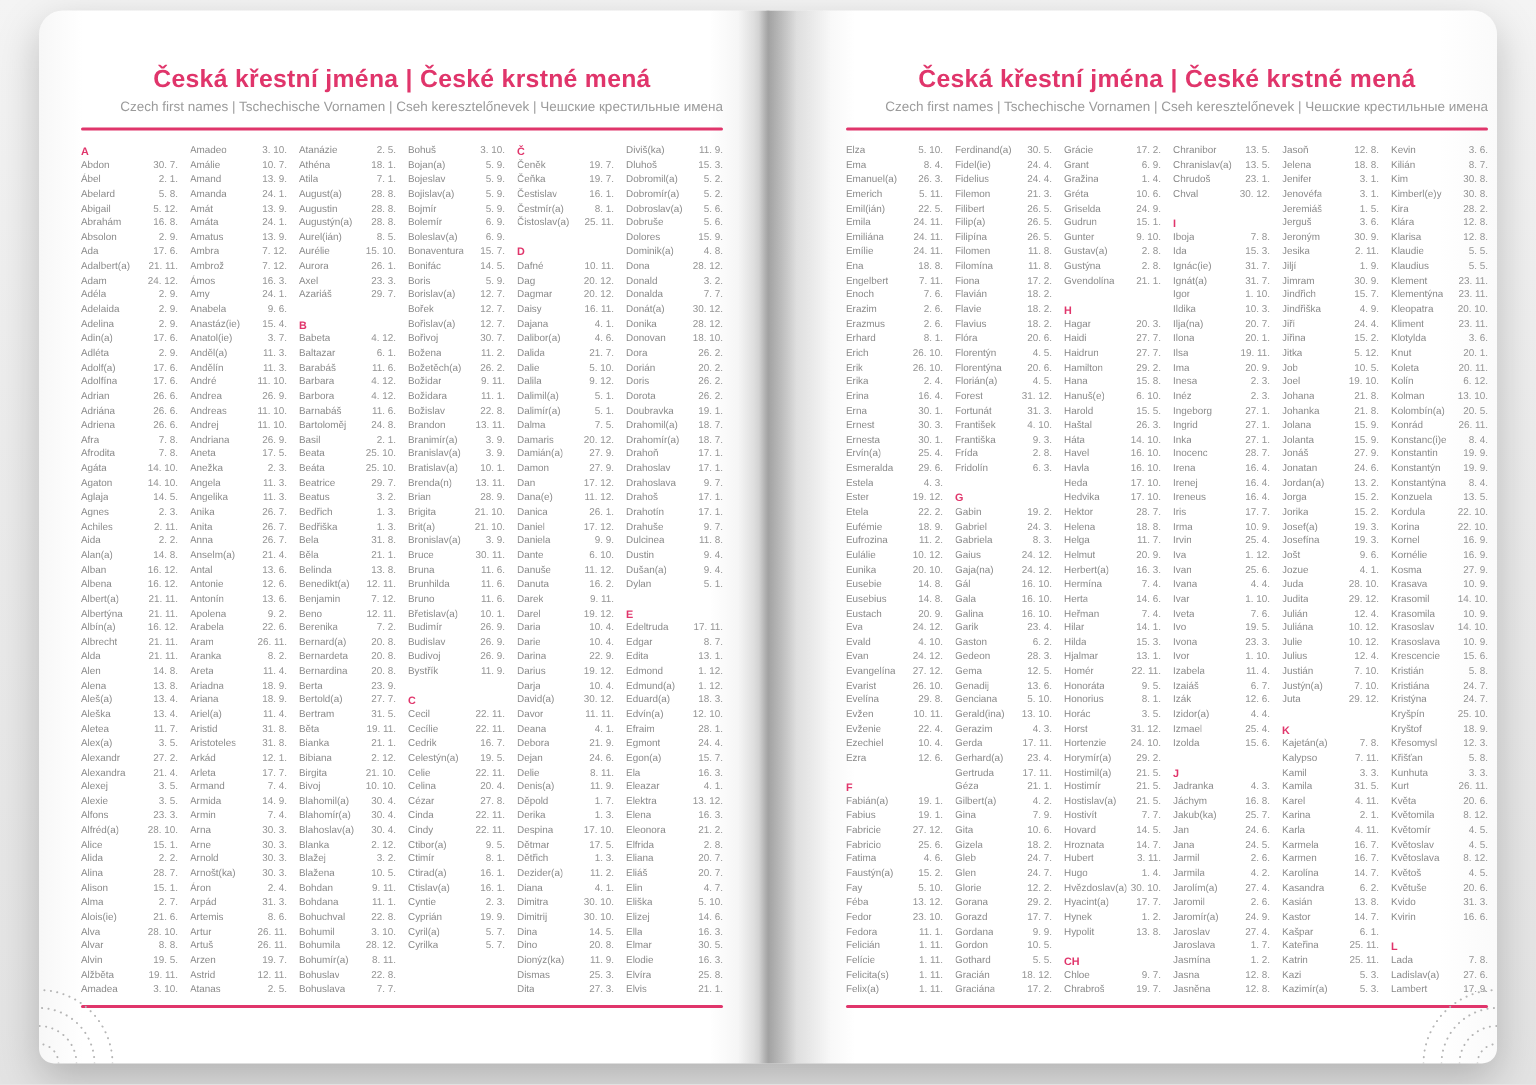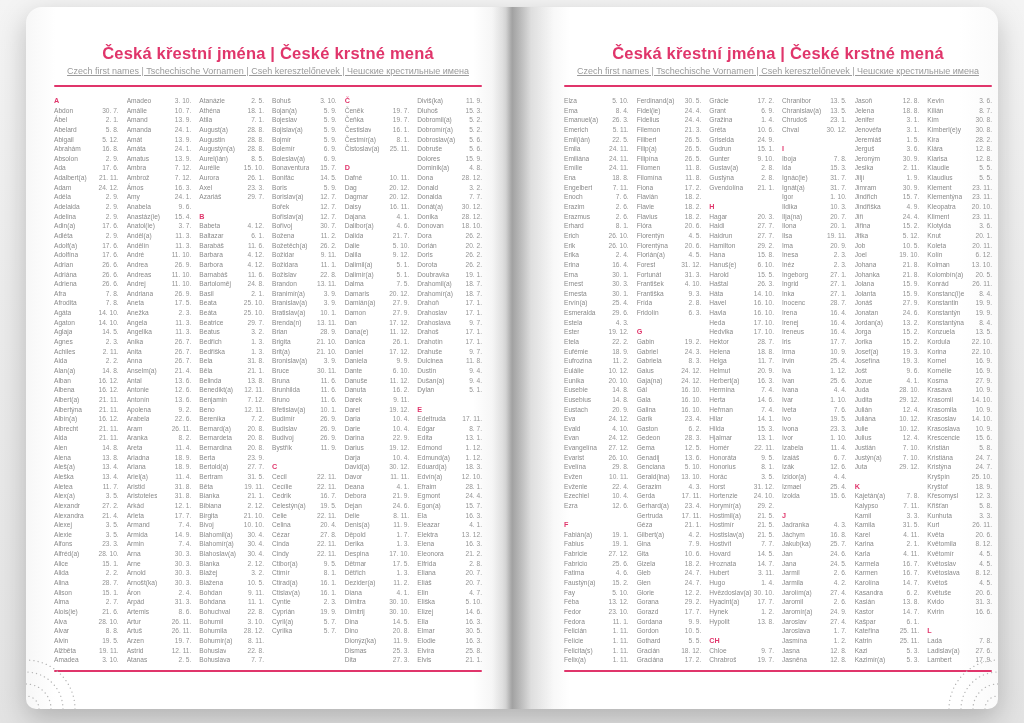--- a/index.html
+++ b/index.html
@@ -14,21 +14,21 @@
     background:linear-gradient(270deg,#fafafa 0%,#ffffff 8%,#ffffff 88%,#efefef 96%,#dcdcdc 100%);}
   .page.left::after{content:"";position:absolute;right:0;top:0;bottom:0;width:20px;pointer-events:none;
     background:linear-gradient(90deg,rgba(0,0,0,0) 0%,rgba(0,0,0,.10) 70%,rgba(90,90,90,.45) 100%);}
   .page.right::before{content:"";position:absolute;left:0;top:0;bottom:0;width:42px;pointer-events:none;
     background:linear-gradient(270deg,rgba(0,0,0,0) 0%,rgba(0,0,0,.07) 55%,rgba(90,90,90,.45) 100%);}
   .page-content{position:absolute;top:36px;}
   .page.left  .page-content{left:28px;width:428px;}
   .page.right .page-content{left:52px;width:428px;}
   .title{margin:0;text-align:center;color:var(--accent,#e0356b);
          font-size:16.5px;line-height:20px;font-weight:bold;letter-spacing:.2px;}
-  .subtitle{margin-top:3px;text-align:center;color:#9b9b9b;font-size:9px;line-height:11px;text-decoration:underline;}
+  .subtitle{margin-top:3px;text-align:right;color:#9b9b9b;font-size:9px;line-height:11px;}
   .rule{height:2px;background:var(--accent,#e0356b);border-radius:1px;}
   .rule.top{margin-top:8px;}
   .rule.bottom{margin-top:4px;height:1.6px;}
   .cols{display:flex;gap:8px;margin-top:9px;height:570px;overflow:hidden;}
   .col{flex:1 1 0;min-width:0;display:flex;flex-direction:column;}
   .row{display:flex;justify-content:space-between;align-items:baseline;
        font-size:6.6px;line-height:9.65px;height:9.65px;color:#8a8a8a;white-space:nowrap;}
   .row .n{overflow:hidden;text-overflow:clip;}
   .row .d{margin-left:3px;color:#949494;}
   .row.letter{color:var(--accent,#e0356b);font-weight:bold;font-size:7.2px;}

